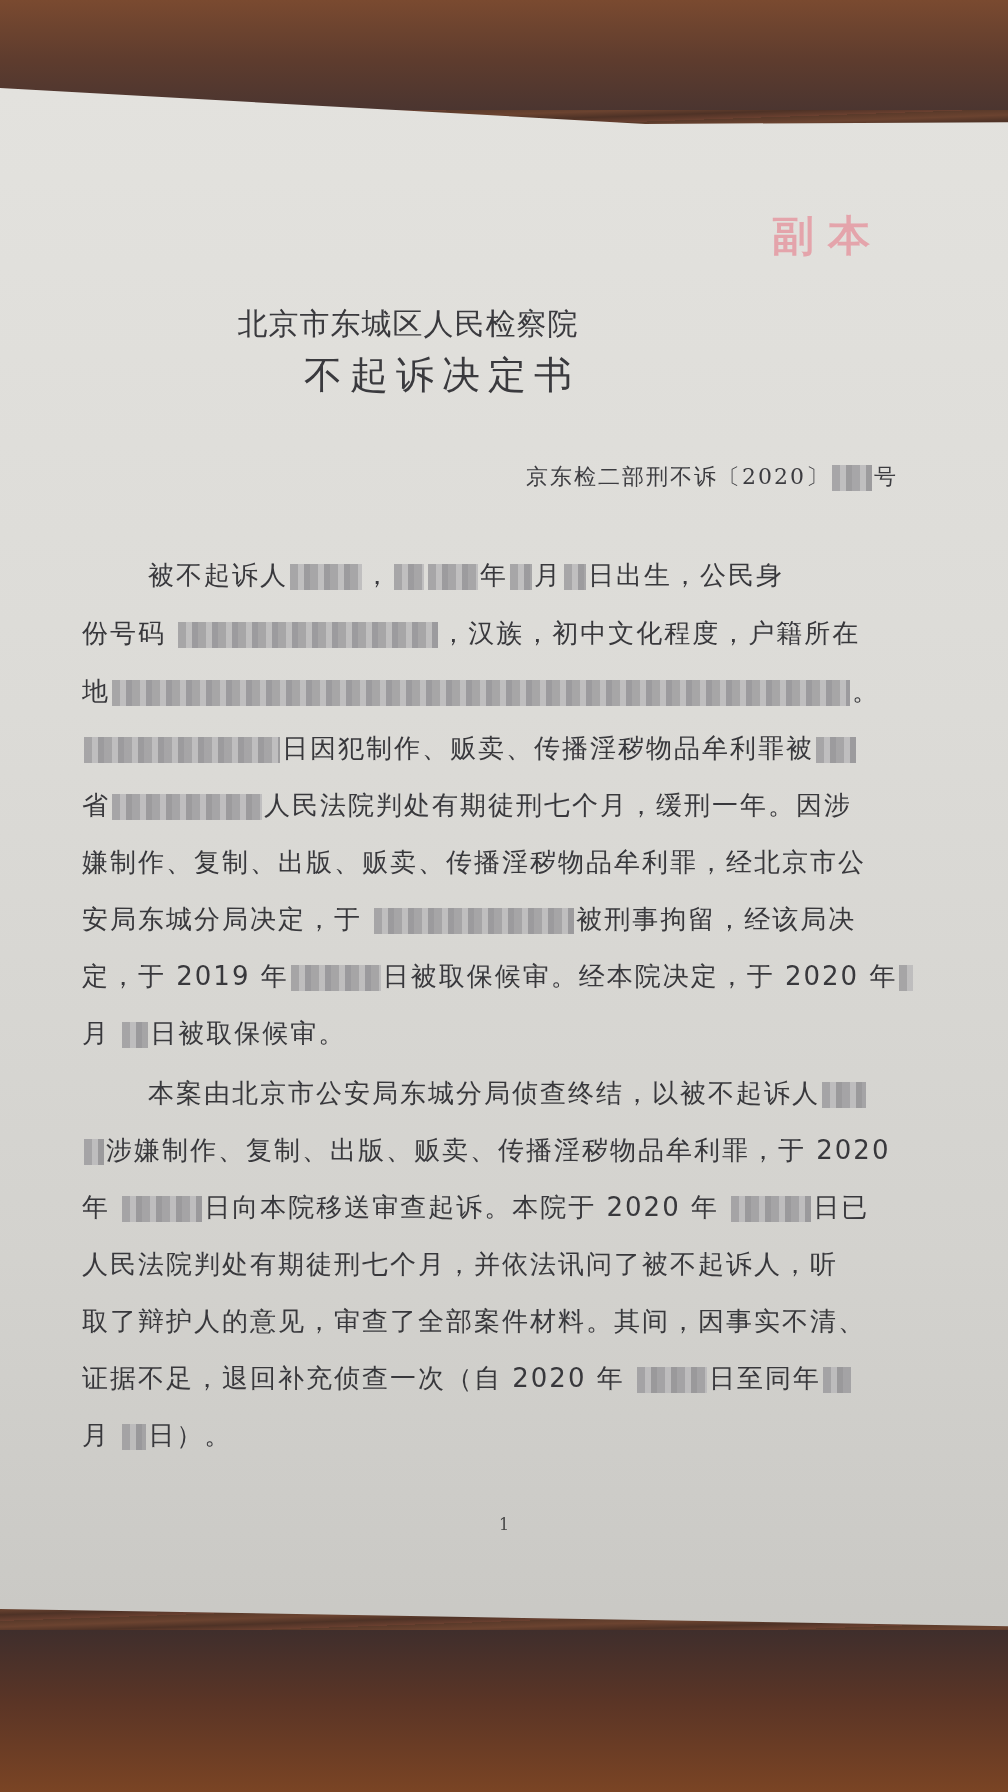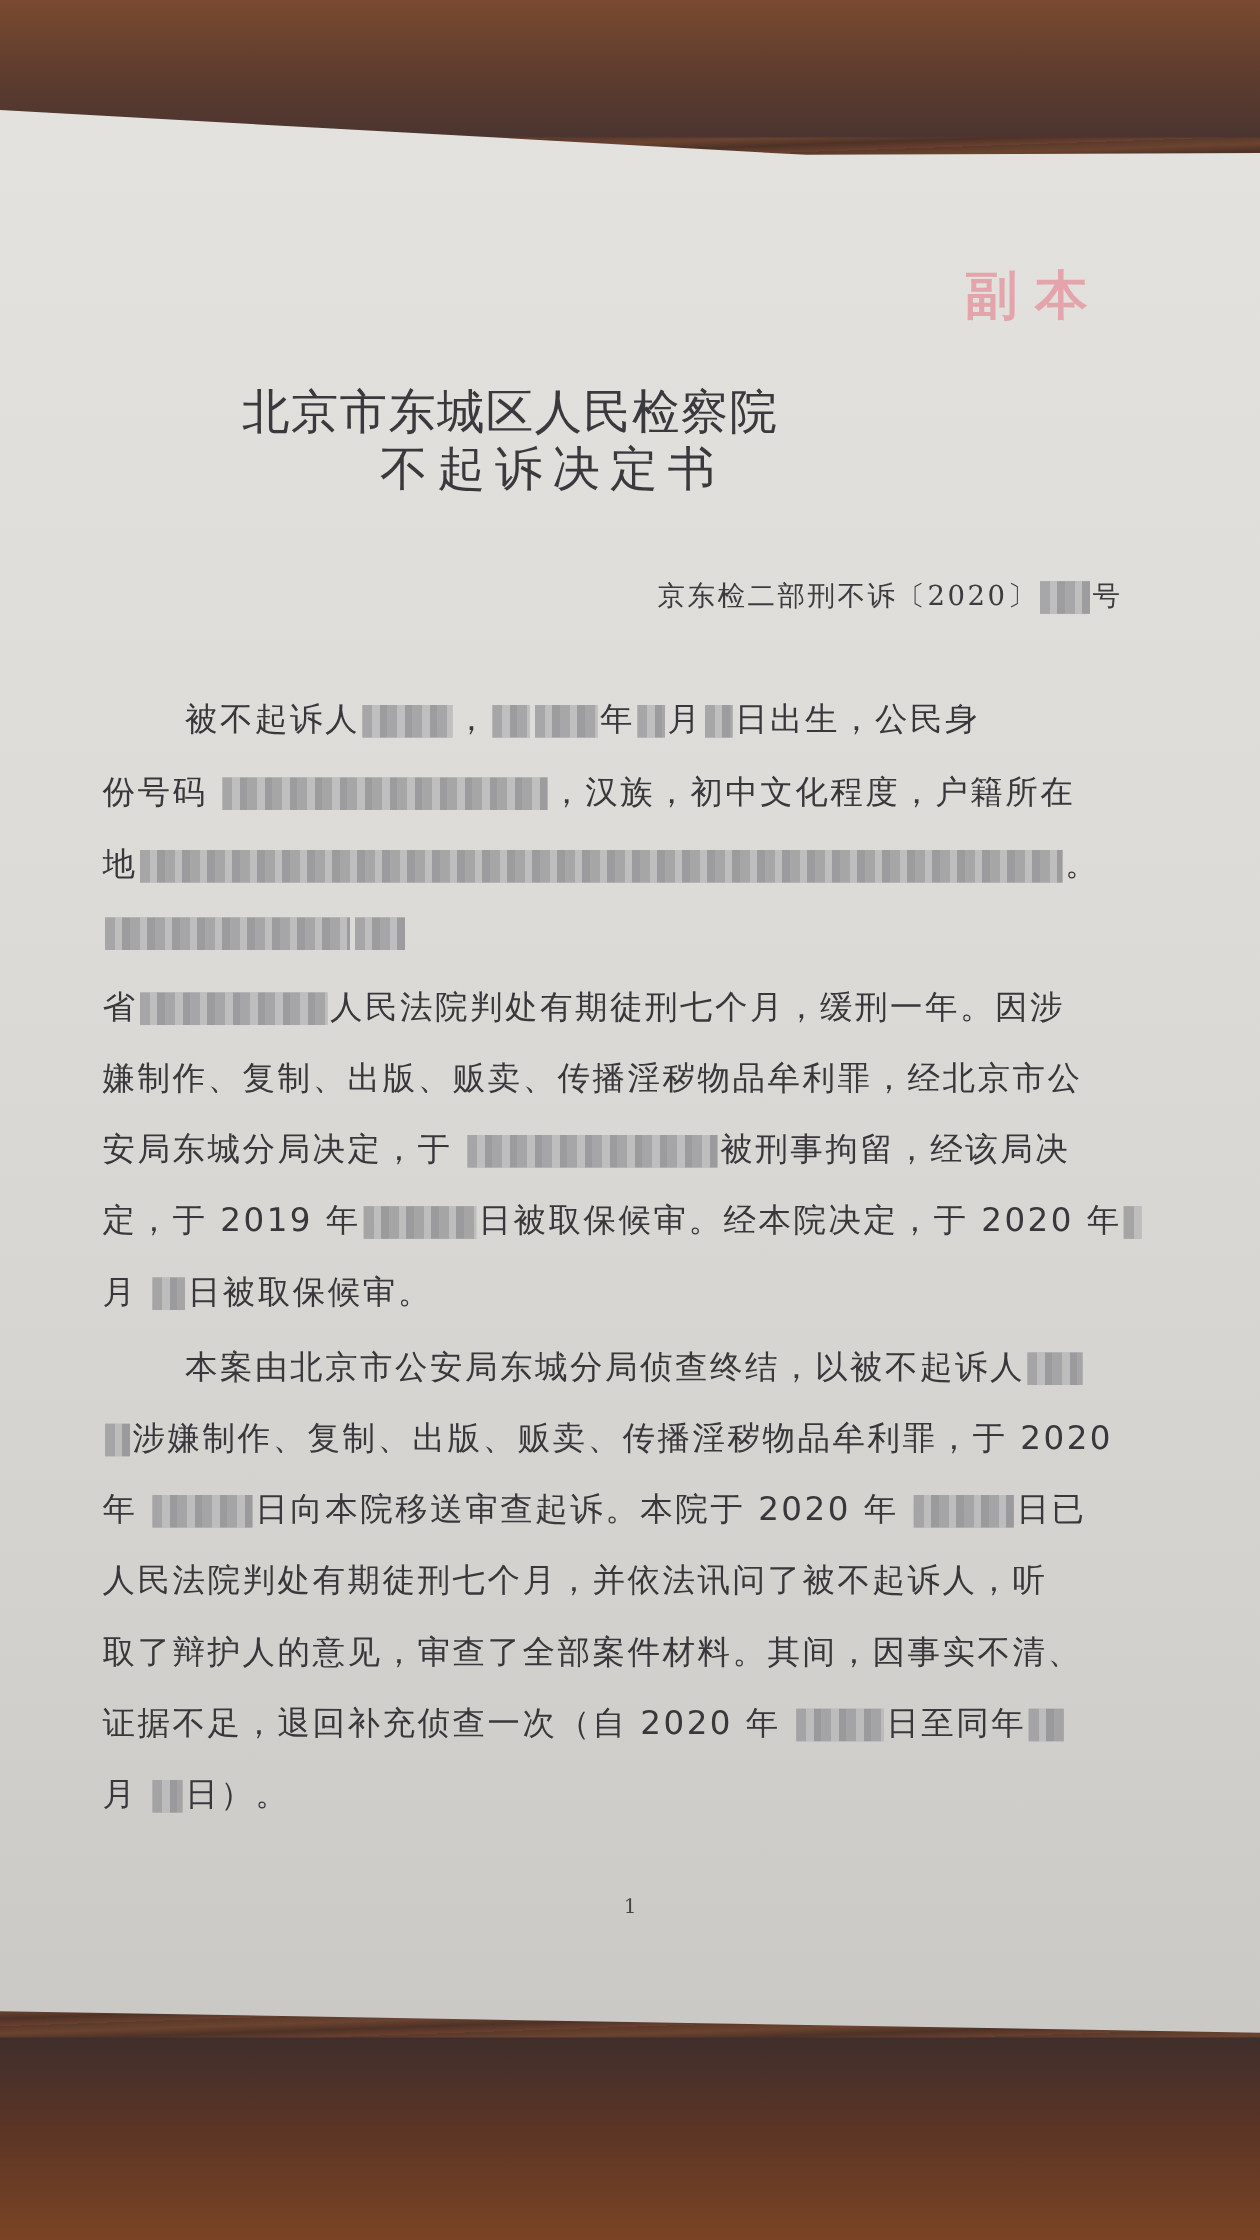--- a/index.html
+++ b/index.html
@@ -20,21 +20,21 @@
     position:absolute; left:0; top:88px; width:1008px; height:1560px;
     background: linear-gradient(180deg, #e3e2de 0%, #dcdbd7 40%, #d3d2ce 75%, #c9c8c4 100%);
     clip-path: polygon(0 0, 64% 2.3%, 100% 2.2%, 100% 98.6%, 0 97.5%);
   }
   .stamp {
     position:absolute; left:772px; top:180px;
     font-size:42px; font-weight:bold; color:#e59aa3; letter-spacing:14px; opacity:0.85;margin-top:28px;
   }
   .title1 {
     position:absolute; left:0; width:816px; top:304px; text-align:center;
-    font-size:38px; color:#3a3a3e; letter-spacing:1px;
+    font-size:30px; color:#3a3a3e; letter-spacing:1px;
     font-family: "DejaVu Sans", "Liberation Sans", sans-serif;
   }
   .title2 {
     position:absolute; left:0; width:884px; top:350px; text-align:center;
     font-size:38px; color:#3a3a3e; letter-spacing:8px;
     font-family: "DejaVu Sans", "Liberation Sans", sans-serif;
   }
   .docno {
     position:absolute; right:110px; top:462px; font-size:22px; color:#3c3c40; letter-spacing:2px;margin-left:27px;
   }
@@ -69,21 +69,21 @@
 <div class="line indent" style="top:558px">
   <span>被不起诉人</span><span class="r" style="width:72px"></span><span>，</span><span class="r" style="width:30px"></span><span class="r" style="width:50px"></span><span>年</span><span class="r" style="width:22px"></span><span>月</span><span class="r" style="width:22px"></span><span>日出生，公民身</span>
 </div>
 <div class="line" style="top:616px">
   <span>份号码</span> <span class="r" style="width:260px"></span><span>，汉族，初中文化程度，户籍所在</span>
 </div>
 <div class="line" style="top:674px">
   <span>地</span><span class="r" style="width:738px"></span><span>。</span>
 </div>
 <div class="line" style="top:731px">
-  <span class="r" style="width:196px"></span><span class="r" style="width:40px"></span>
+  <span class="r" style="width:196px"></span><span>日因犯制作、贩卖、传播淫秽物品牟利罪被</span><span class="r" style="width:40px"></span>
 </div>
 <div class="line" style="top:788px">
   <span>省</span><span class="r" style="width:150px"></span><span>人民法院判处有期徒刑七个月，缓刑一年。因涉</span>
 </div>
 <div class="line" style="top:845px">
   <span>嫌制作、复制、出版、贩卖、传播淫秽物品牟利罪，经北京市公</span>
 </div>
 <div class="line" style="top:902px">
   <span>安局东城分局决定，于</span> <span class="r" style="width:200px"></span><span>被刑事拘留，经该局决</span>
 </div>

